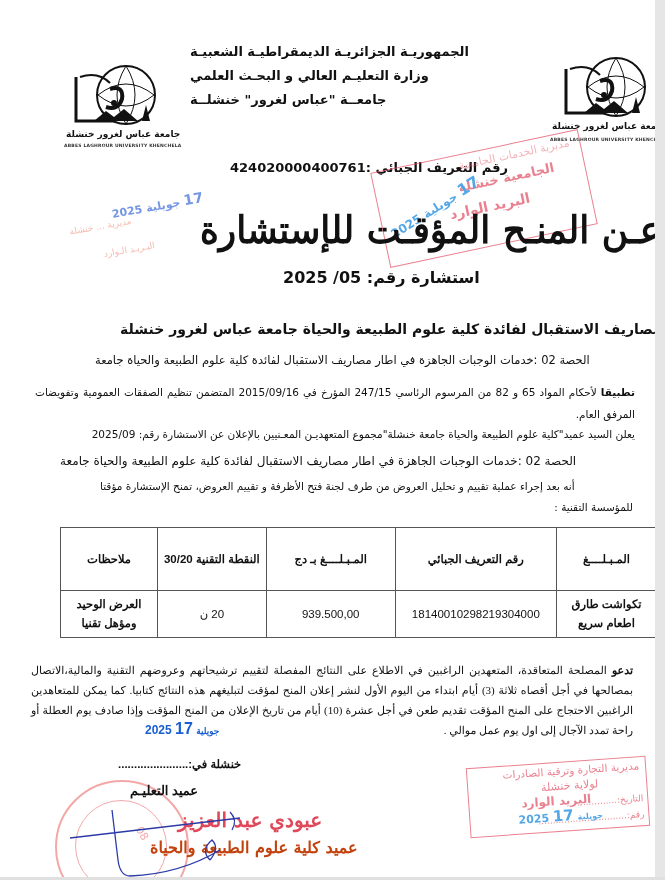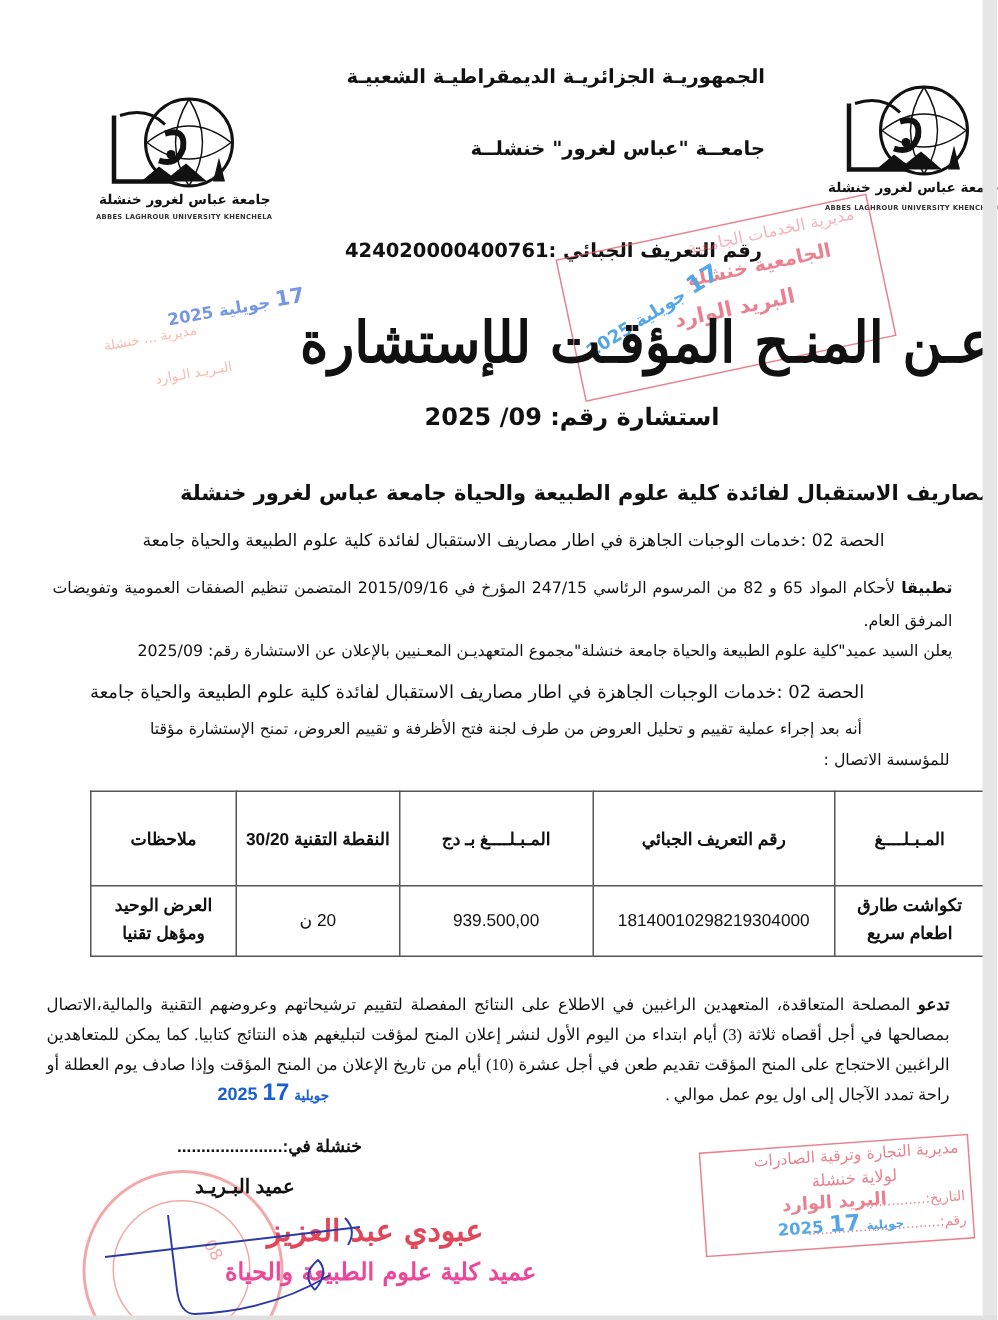--- a/index.html
+++ b/index.html
@@ -7,21 +7,21 @@
     width: 665px; height: 880px; overflow: hidden; position: relative;
     background: #ffffff; font-family: "DejaVu Sans", sans-serif; color: #111;
   }
   .page { position: absolute; left: 0; top: 0; width: 655px; height: 877px; background: #fff; }
   .scroll-strip { position: absolute; left: 655px; top: 0; width: 10px; height: 880px; background: #e6e6e6; }
   .bottom-line { position: absolute; left: 0; top: 877px; width: 665px; height: 3px; background: #e0e0e0; }
 
   .rtl { direction: rtl; unicode-bidi: embed; }
   .abs { position: absolute; white-space: nowrap; }
 
-  .hdr { font-family: "DejaVu Sans", sans-serif; font-weight: bold; font-size: 13px; text-align: right; width: 320px; left: 190px; }
+  .hdr { font-family: "DejaVu Sans", sans-serif; font-weight: bold; font-size: 13px; text-align: left; width: 320px; left: 190px; }
   #h1 { top: 44px; } #h2 { top: 68px; } #h3 { top: 92px; } #h4 { top: 116px; }
 
   
   .logo { position: absolute; width: 110px; height: 80px; }
   .logo-left { left: 58px; top: 63px; }
   .logo-right { left: 548px; top: 55px; }
   .logo-cap { position: absolute; font-size: 8px; font-weight: bold; white-space: nowrap; }
   .logo-cap-ar { font-size: 9px; }
   .logo-sub { font-size: 4.5px; letter-spacing: .2px; color: #333; }
 
@@ -51,21 +51,21 @@
   .p5 { top: 660px; right: 22px; width: 602px; font-size: 11px; line-height: 20px; white-space: normal; text-align: justify; font-family: Liberation Serif, serif; }
   .p5 b { font-weight: bold; }
 
   .date-stamp-blue { position: absolute; color: #1a5fd1; font-family: "Liberation Sans", sans-serif; font-weight: bold; white-space: nowrap; }
   .ds-mid { top: 720px; left: 145px; font-size: 12px; }
   .ds-mid .big { font-size: 16px; }
 
   .khenchela-fi { top: 757px; left: 118px; font-size: 11.5px; font-weight: bold; font-family: "Liberation Sans", sans-serif; }
   .dean-label { top: 783px; left: 130px; font-size: 13px; font-weight: bold; font-family: "Liberation Sans", sans-serif; }
   .sig-name { top: 808px; left: 178px; font-size: 20px; color: #e0485a; font-weight: bold; font-family: "DejaVu Serif", serif; }
-  .sig-title { top: 838px; left: 150px; font-size: 16px; color: #ec4899; font-weight: bold; font-family: "DejaVu Serif", serif; }
+  .sig-title { top: 838px; left: 150px; font-size: 16px; color: #c2410c; font-weight: bold; font-family: "DejaVu Serif", serif; }
 
   
   .stamp-box { position: absolute; border: 1.5px solid #e3586b; color: #e3586b; font-family: "DejaVu Sans", sans-serif; opacity: .75; }
   .stamp-top { left: 378px; top: 150px; width: 210px; height: 95px; transform: rotate(-12deg); }
   .stamp-top .t1 { position: absolute; top: 4px; right: 10px; font-size: 11px; opacity: .6; }
   .stamp-top .t2 { position: absolute; top: 24px; right: 30px; font-size: 13px; font-weight: bold; }
   .stamp-top .t3 { position: absolute; top: 48px; right: 60px; font-size: 14px; font-weight: bold; }
   .stamp-top .d { position: absolute; top: 36px; left: 4px; color: #1a8ae0; font-weight: bold; font-size: 12px; transform: rotate(-20deg); }
   .stamp-top .d .big { font-size: 16px; }
 
@@ -118,59 +118,60 @@
       <path d="M52 26 Q66 22 64 36 Q60 48 48 44" fill="none" stroke="#111" stroke-width="4"></path>
       <circle cx="56" cy="40" r="3" fill="#111"></circle>
       <path d="M36 58 L48 48 L56 54 L66 46 L80 58 Z" fill="#111"></path>
       <path d="M84 58 L88 42 L92 58 Z" fill="#111"></path>
     </svg>
     <div class="logo-cap logo-cap-ar rtl" style="top:66px; left:4px;">جامعة عباس لغرور خنشلة</div>
     <div class="logo-cap logo-sub" style="top:82px; left:2px;">ABBES LAGHROUR UNIVERSITY KHENCHELA</div>
   </div>
 
   <div id="h1" class="abs hdr rtl">الجمهوريـة الجزائريـة الديمقراطيـة الشعبيـة</div>
+  <div id="h2" class="abs hdr rtl">وزارة التعليـم العالي و البحـث العلمي</div>
   <div id="h3" class="abs hdr rtl">جامعــة "عباس لغرور" خنشلــة</div>
 
   <div class="abs tax-id rtl">رقم التعريف الجبائي :424020000400761</div>
 
   <div class="stamp-left-faint rtl">
     <span class="l1">مديرية ... خنشلة</span>
     <span class="d"><span class="big">17</span> <span>جويلية</span> <span>2025</span></span>
     <span class="l2">البـريـد الـوارد</span>
   </div>
 
   <div class="stamp-box stamp-top rtl">
     <span class="t1">مديرية الخدمات الجامعية</span>
     <span class="t2">الجامعية خنشلة</span>
     <span class="t3">البريد الوارد</span>
     <span class="d"><span class="big">17</span> <span>جويلية</span> <span>2025</span></span>
   </div>
 
   <div class="abs title rtl">إعـلان عـن المنـح المؤقـت للإستشارة</div>
-  <div class="abs consult-no rtl">استشارة رقم: 09/ 2025</div>
+  <div class="abs consult-no rtl">استشارة رقم: 05/ 2025</div>
 
   <div class="abs subject rtl">مصاريف الاستقبال لفائدة كلية علوم الطبيعة والحياة جامعة عباس لغرور خنشلة</div>
 
   <div class="abs lot1 rtl">
     <b>الحصة 02 :</b><b>خدمات الوجبات الجاهزة في اطار مصاريف الاستقبال لفائدة كلية علوم الطبيعة والحياة جامعة</b>
   </div>
 
   <div class="abs para p1 rtl">
     <b>تطبيقا</b>
     <span>لأحكام المواد 65 و 82 من المرسوم الرئاسي 247/15 المؤرخ في 2015/09/16 المتضمن تنظيم الصفقات العمومية وتفويضات المرفق العام.</span>
   </div>
 
   <div class="abs para p2 rtl">يعلن السيد عميد"كلية علوم الطبيعة والحياة جامعة خنشلة"مجموع المتعهديـن المعـنيين بالإعلان عن الاستشارة رقم: 2025/09</div>
 
   <div class="abs lot2 rtl">
     <b>الحصة 02 :</b><b>خدمات الوجبات الجاهزة في اطار مصاريف الاستقبال لفائدة كلية علوم الطبيعة والحياة جامعة</b>
   </div>
 
   <div class="abs p3 rtl">أنه بعد إجراء عملية تقييم و تحليل العروض من طرف لجنة فتح الأظرفة و تقييم العروض، تمنح الإستشارة مؤقتا</div>
-  <div class="abs p4 rtl">للمؤسسة الاتصال :</div>
+  <div class="abs p4 rtl">للمؤسسة التقنية :</div>
 
   <table class="award">
     <thead>
       <tr>
         <th style="width:100px">المـبـلــــغ</th>
         <th style="width:160px">رقم التعريف الجبائي</th>
         <th style="width:130px">المـبـلــــغ بـ دج</th>
         <th style="width:110px"><span>النقطة التقنية 30/20</span></th>
         <th style="width:97px">ملاحظات</th>
       </tr>
@@ -194,21 +195,21 @@
   <div class="date-stamp-blue ds-mid">
     <span>2025</span> <span style="font-size:9px">جويلية</span> <span class="big">17</span>
   </div>
 
   <div class="abs khenchela-fi rtl">خنشلة في:......................</div>
 
   <div class="round-stamp">
     <span class="num">08</span>
   </div>
 
-  <div class="abs dean-label rtl">عميد البـريـد</div>
+  <div class="abs dean-label rtl">عميد التعليـم</div>
   <div class="abs sig-name rtl">عبودي عبد العزيز</div>
   <div class="abs sig-title rtl">عميد كلية علوم الطبيعة والحياة</div>
 
   <svg class="signature" viewBox="0 0 190 90">
     <path d="M10 48 L180 28 M170 22 Q178 30 172 40 M150 70 Q140 60 152 50 Q160 58 150 70 M160 60 Q120 84 70 86 Q60 86 58 70 L52 20" fill="none" stroke="#2c3aa8" stroke-width="1.3"></path>
   </svg>
 
   <div class="stamp-box stamp-bottom rtl">
     <span class="t1">مديرية التجارة وترقية الصادرات</span>
     <span class="t2">لولاية خنشلة</span>

